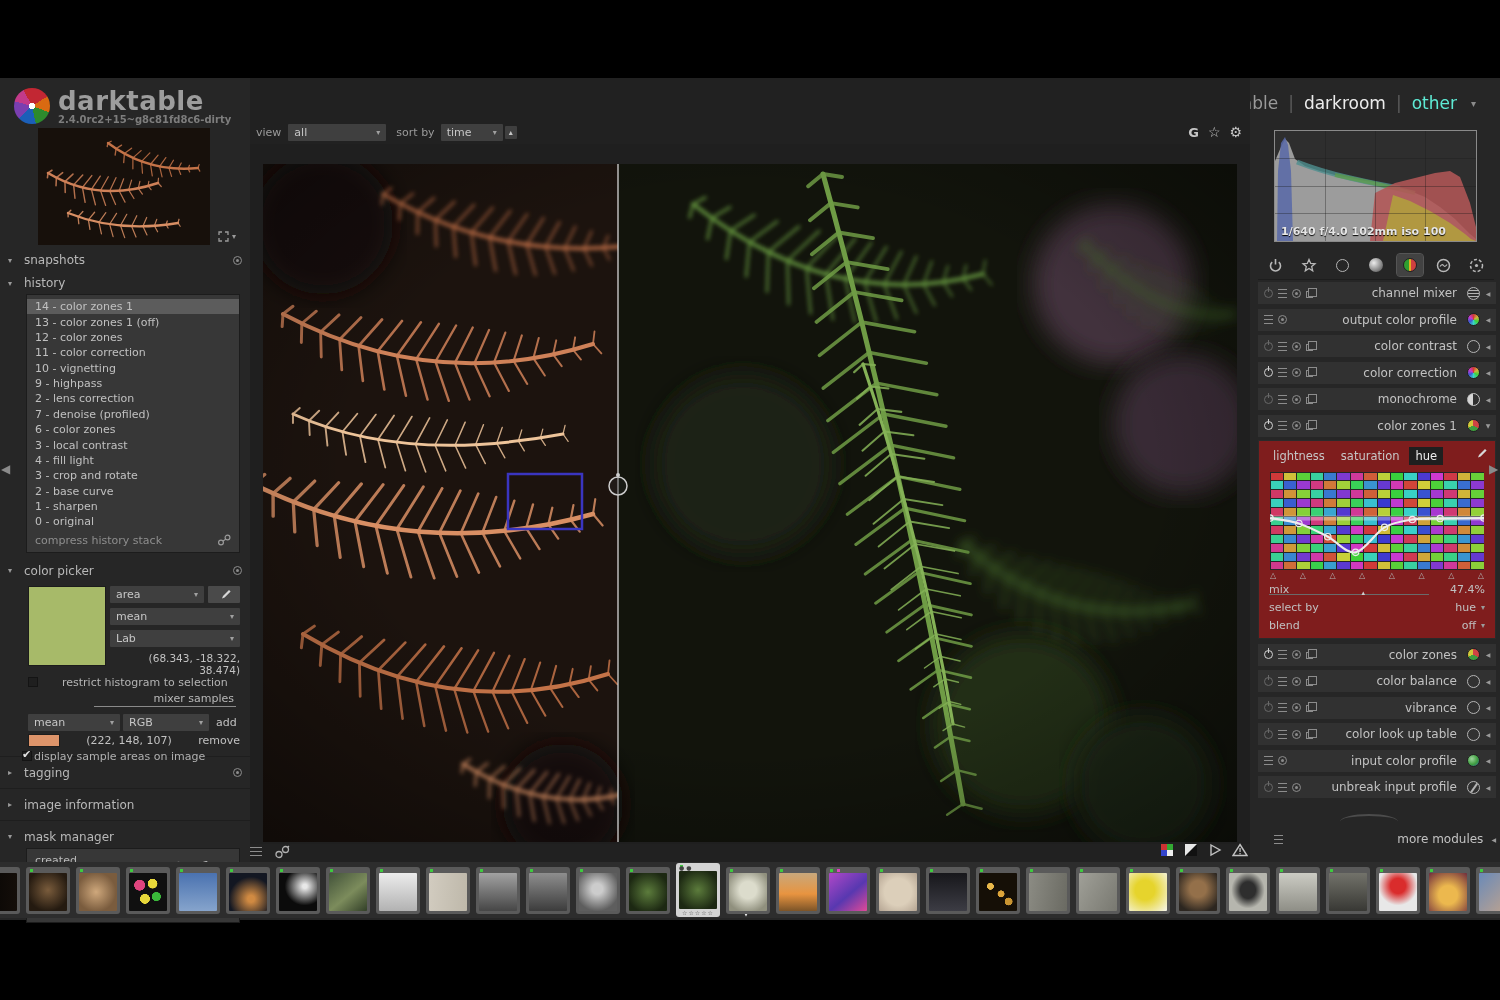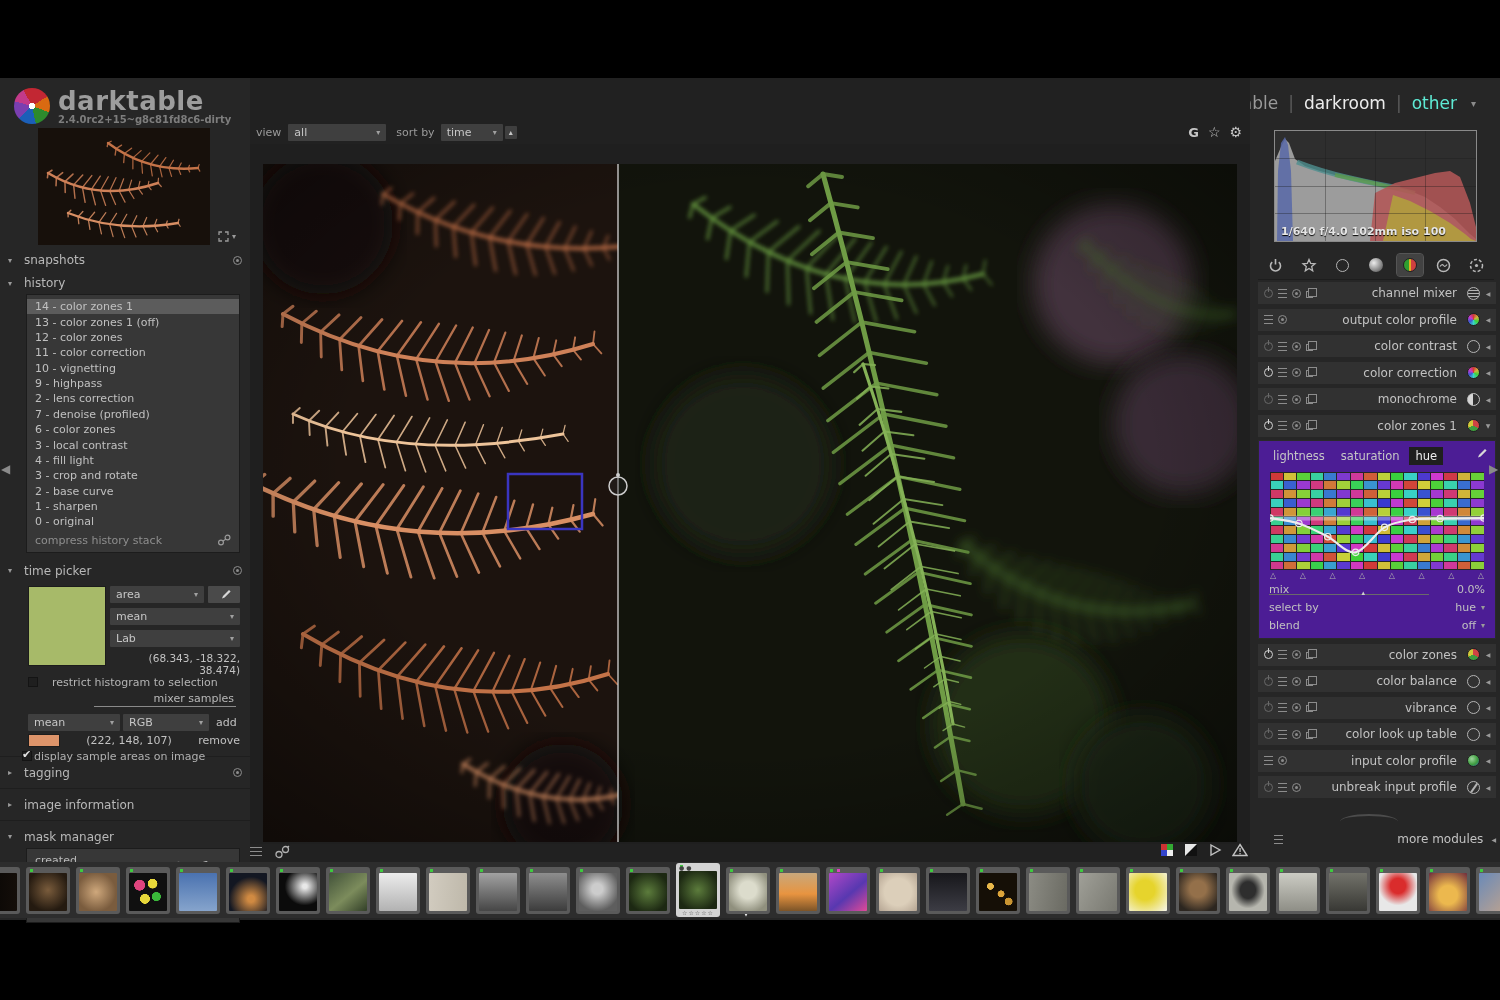--- a/index.html
+++ b/index.html
@@ -45,21 +45,21 @@
 .snap-btn{background:#3d3d3d;color:#c6c6c6;text-align:center;padding:3px;margin:0 4px 5px 4px}
 .hist-item{padding:1.2px 8px;color:#c0c0c0;white-space:nowrap}
 .hist-item.sel{background:#5c5c5c}
 .hist-foot{display:flex;justify-content:space-between;align-items:center;color:#8e8e8e;padding:4px 8px 5px 8px}
 .cp-body{margin:2px 10px 4px 26px;position:relative;height:168px}
 .cp-swatch{position:absolute;left:2px;top:2px;width:78px;height:80px;border:1px solid #1c1c1c}
 .cp-col{position:absolute;left:84px;top:2px;width:130px;display:flex;flex-direction:column;gap:5px}
 .cp-row1{display:flex;gap:4px}
 .cp-pick{background:#4a4a4a;width:32px;display:flex;align-items:center;justify-content:center;border-radius:1px}
 .cp-reading{color:#c2c2c2;text-align:right;font-size:10.5px}
-.cp-check{position:absolute;left:2px;top:92px;display:flex;gap:14px;align-items:center;color:#b4b4b4}
+.cp-check{position:absolute;left:2px;top:92px;display:flex;gap:24px;align-items:center;color:#b4b4b4}
 .cp-live{position:absolute;right:4px;top:108px;color:#b8b8b8;border-bottom:1px solid #8a8a8a;padding:0 2px 1px 60px}
 .cp-samprow{position:absolute;left:2px;top:130px;width:212px;display:flex;gap:3px;align-items:center}
 .cp-samp2{position:absolute;left:2px;top:150px;width:212px;display:flex;gap:6px;align-items:center}
 .samp-swatch{width:32px;height:13px;border:1px solid #1c1c1c}
 .sec-div{height:1px;background:#1e1e1e;margin:4px 0}
 .mm-box{margin:0 10px 0 26px;background:#373737;border:1px solid #1c1c1c;padding:3px 6px}
 .mm-head{display:flex;align-items:center;gap:12px;color:#b8b8b8;padding:2px 2px 5px 2px}
 .mm-item{display:flex;align-items:center;gap:7px;color:#c0c0c0;padding:2px 2px}
 
 .center{position:absolute;left:250px;top:0;width:1000px;height:784px;background:#212121}
@@ -86,21 +86,21 @@
 .mod-arrow{font-size:6px;color:#9a9a9a;width:8px;text-align:center}
 .ic{width:13px;height:13px;border-radius:50%;flex:none}
 .ic-circle{border:1.5px solid #b4b4b4}
 .ic-pie{background:conic-gradient(#cf4444 0 120deg,#3f9e3f 120deg 245deg,#d2c838 245deg);border:1px solid #222}
 .ic-mixer{border:1.5px solid #b4b4b4;background:repeating-linear-gradient(rgba(0,0,0,0) 0 2px,#b4b4b4 2px 3px)}
 .ic-half{border:1.5px solid #c4c4c4;background:linear-gradient(90deg,#d6d6d6 50%,rgba(0,0,0,0) 50%)}
 .ic-wheel{background:conic-gradient(#d23a3a,#d2b43a,#3ad23a,#3ad2c8,#3a5ad2,#c83ad2,#d23a3a);border:1px solid #222}
 .ic-globe{background:radial-gradient(circle at 35% 35%,#9ed49e,#3f9e3f 55%,#2a5a9e);border:1px solid #222}
 .ic-slash{border:1.5px solid #b4b4b4;position:relative;overflow:hidden}
 .ic-slash::after{content:"";position:absolute;left:5px;top:-2px;width:1.5px;height:16px;background:#b4b4b4;transform:rotate(35deg)}
-.cz{margin:-1px 0 4.5px 0;background:#4c1d95;border:1px solid #2a2a2a;padding:6px 8px 4px 8px;position:relative}
+.cz{margin:-1px 0 4.5px 0;background:#7f1d1d;border:1px solid #2a2a2a;padding:6px 8px 4px 8px;position:relative}
 .cz-tabs{display:flex;gap:4px;align-items:center;margin-bottom:7px}
 .cz-tab{padding:2px 6px;color:#c6c6c6;font-size:11.5px}
 .cz-tab.active{background:#1f1f1f;color:#ededed}
 .cz-picker{position:absolute;right:8px;top:6px}
 .cz-grid{position:relative;width:214px;height:98px;background:#262626;margin:0 auto}
 .cz-cell{position:absolute}
 .cz-svg{position:absolute;left:0;top:0}
 .cz-tris{width:214px;margin:1px auto 0 auto;display:flex;justify-content:space-between;color:#b0b0b0;font-size:8px;line-height:9px}
 .cz-row{display:flex;justify-content:space-between;align-items:center;padding:3px 2px 2px 2px;color:#c0c0c0;position:relative}
 .cz-mixline{position:absolute;left:2px;right:58px;bottom:3px;height:1px;background:#6a6a6a}
@@ -276,21 +276,21 @@
           <svg width="14" height="12">
                 <circle cx="4" cy="8.5" r="2.4" stroke="#9a9a9a" fill="none" stroke-width="1.2"></circle>
                 <circle cx="10.5" cy="3.5" r="2.4" stroke="#9a9a9a" fill="none" stroke-width="1.2"></circle>
                 <path d="M6 7 9 5" stroke="#9a9a9a" stroke-width="1.2"></path>
               </svg>
         </div>
       </div>
 
       <div class="sec-h">
         <span class="tri">▾</span>
-        <span>time picker</span>
+        <span>color picker</span>
         <span class="spacer"></span>
         <span class="mi mi-reset"></span>
       </div>
       <div class="cp-body">
         <div class="cp-swatch" id="cp-swatch" style="background: rgb(167, 186, 105);"></div>
         <div class="cp-col">
           <div class="cp-row1">
             <div class="dd" style="flex:1">
                   <span>area</span>
                   <span class="caret">▾</span>
@@ -1202,21 +1202,21 @@
               <span>△</span>
               <span>△</span>
               <span>△</span>
               <span>△</span>
               <span>△</span>
               <span>△</span>
               <span>△</span>
             </div>
         <div class="cz-row">
           <span>mix</span>
-          <span>0.0%</span>
+          <span>47.4%</span>
           <span class="cz-mixline"></span>
               <span class="cz-mixmark">▴</span>
         </div>
         <div class="cz-row">
           <span>select by</span>
           <span class="cz-val">
                 <span>hue</span>
                 <span style="font-size:8px;color:#9a9a9a">▾</span>
               </span>
         </div>

